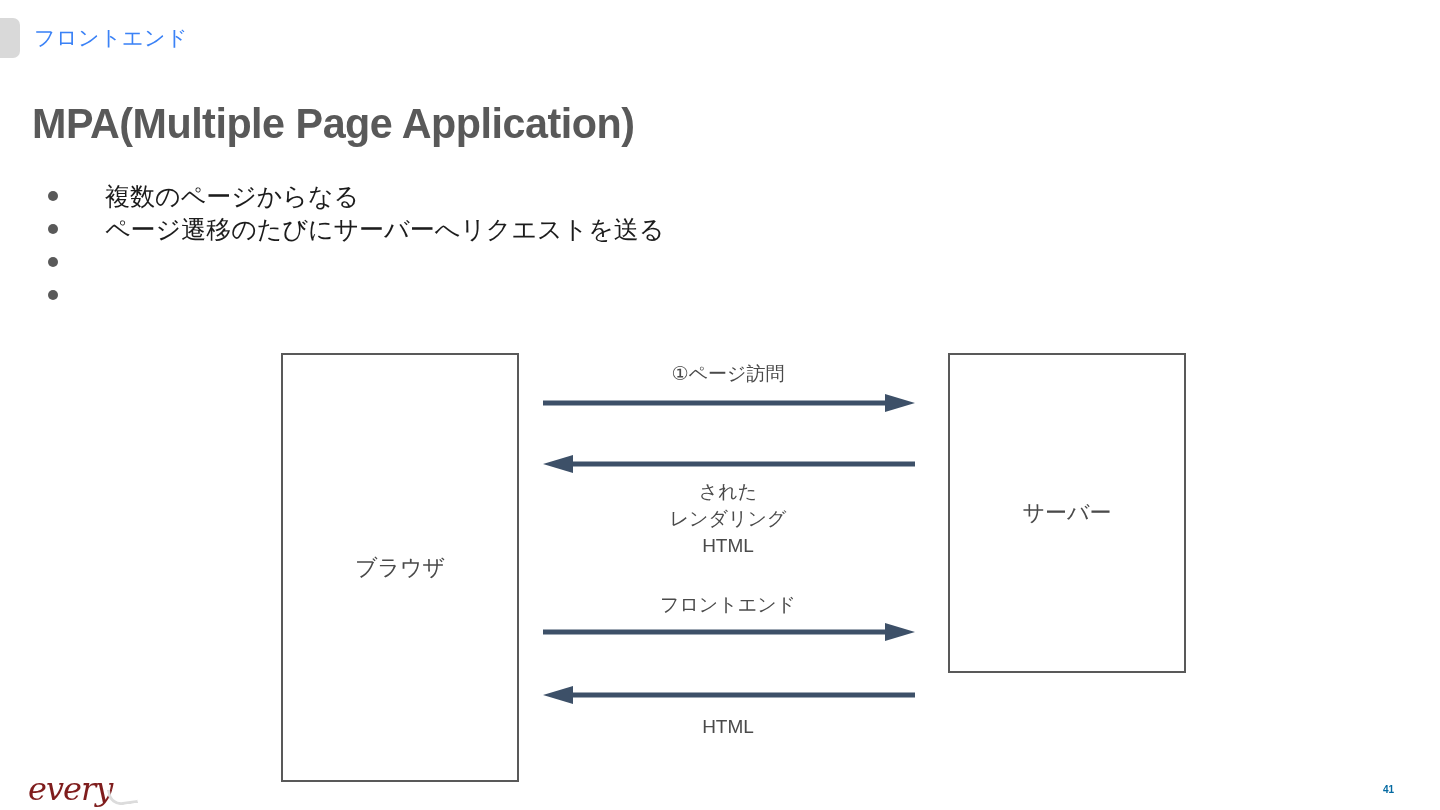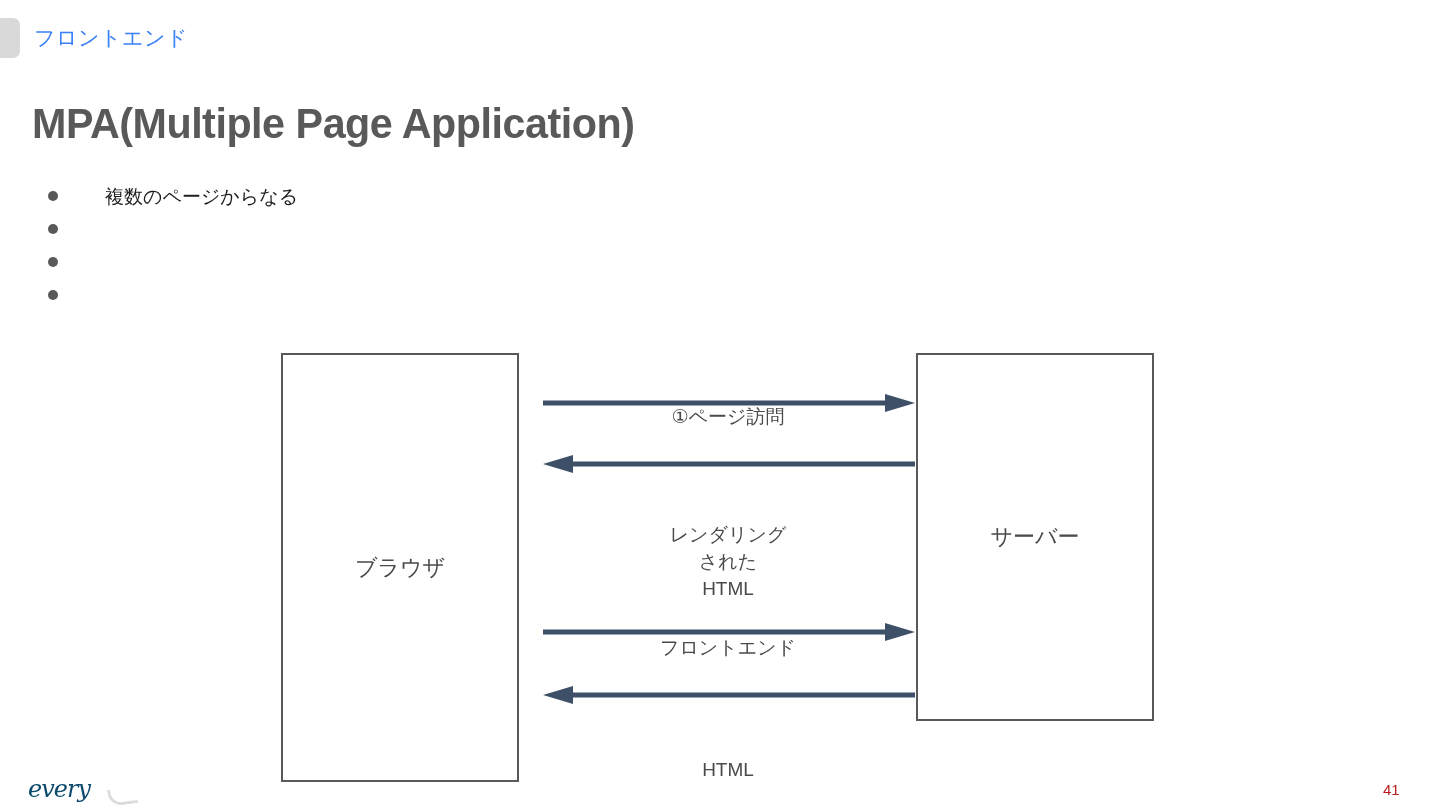--- a/index.html
+++ b/index.html
@@ -70,35 +70,35 @@
   .bullet-dot {
     width: 10px;
     height: 10px;
     margin-top: 11px;
     border-radius: 50%;
     background: #595959;
     flex: 0 0 auto;
   }
   .bullet-text {
     margin-left: 47px;
-    font-size: 19px;
+    font-size: 25px;
     line-height: 33px;
     color: #1c1c1c;
     white-space: nowrap;
   }
 
   
   .node-box {
     position: absolute;
     box-sizing: border-box;
     border: 2px solid #595959;
     background: #ffffff;
   }
   #browser-box { left: 281px; top: 353px; width: 238px; height: 429px; }
-  #server-box  { left: 916px; top: 353px; width: 238px; height: 368px; font-family: Liberation Serif, serif; }
+  #server-box  { left: 948px; top: 353px; width: 238px; height: 320px; font-family: Liberation Serif, serif; }
 
   .node-label {
     position: absolute;
     left: 0;
     right: 0;
     top: 50%;
     transform: translateY(-50%);
     text-align: center;
     font-size: 22px;
     line-height: 30px;
@@ -113,34 +113,33 @@
   }
   .arrow svg { display: block; width: 100%; height: 100%; }
 
   .arrow-label {
     position: absolute;
     text-align: center;
     font-size: 19px;
     line-height: 27px;
     color: #4a4a4a;
     white-space: nowrap;
-    margin-top: 43px;
   }
   .arrow-label.multiline { white-space: normal; }
 
   
   .footer-logo {
     position: absolute;
     left: 28px;
     top: 769px;
     font-family: "DejaVu Serif", serif;
     font-style: italic;
-    font-size: 24px;
+    font-size: 32px;
     line-height: 40px;
-    color: #0c4a6e;
+    color: #7f1d1d;
     letter-spacing: -1px;
   }
   .footer-logo-swash {
     position: absolute;
     left: 108px;
     top: 788px;
     width: 26px;
     height: 14px;
     border-bottom: 3px solid #dcdcdc;
     border-left: 3px solid #dcdcdc;
@@ -153,43 +152,44 @@
     top: 778px;
     font-size: 16px;
     line-height: 22px;
     color: #e2e2e2;
     white-space: nowrap;
   }
   .page-number {
     position: absolute;
     left: 1383px;
     top: 780px;
-    font-size: 15px;
+    font-size: 10px;
     line-height: 20px;
-    font-weight: normal;
-    color: #b91c1c;
+    font-weight: bold;
+    color: #0369a1;
   }
 </style>
 </head>
 <body>
 
 <div id="slide">
 
   <div class="header-tab"></div>
   <div class="header-label">フロントエンド</div>
 
   <div class="slide-title">MPA(Multiple Page Application)</div>
 
   <div class="bullet-list">
     <div class="bullet-row">
       <span class="bullet-dot"></span>
       <span class="bullet-text">複数のページからなる</span>
     </div>
     <div class="bullet-row">
       <span class="bullet-dot"></span>
+      <span class="bullet-text">ページ遷移のたびにサーバーへリクエストを送る</span>
     </div>
     <div class="bullet-row">
       <span class="bullet-dot"></span>
     </div>
     <div class="bullet-row">
       <span class="bullet-dot"></span>
     </div>
   </div>
 
   <div class="node-box" id="browser-box">
@@ -208,22 +208,22 @@
     </svg>
   </div>
 
   <div class="arrow" style="left:543px; top:454px; width:372px;">
     <svg viewBox="0 0 372 20" preserveAspectRatio="none" aria-hidden="true">
       <rect x="24" y="7.5" width="348" height="5" fill="#3d5068"></rect>
       <polygon points="30,1 0,10 30,19" fill="#3d5068"></polygon>
     </svg>
   </div>
   <div class="arrow-label multiline" style="left:598px; top:478px; width:260px;">
+    <div>された</div>
     <div>レンダリング</div>
-    <div>された</div>
     <div>HTML</div>
   </div>
 
   <div class="arrow-label" style="left:578px; top:591px; width:300px;">フロントエンド</div>
   <div class="arrow" style="left:543px; top:622px; width:372px;">
     <svg viewBox="0 0 372 20" preserveAspectRatio="none" aria-hidden="true">
       <rect x="0" y="7.5" width="348" height="5" fill="#3d5068"></rect>
       <polygon points="342,1 372,10 342,19" fill="#3d5068"></polygon>
     </svg>
   </div>

